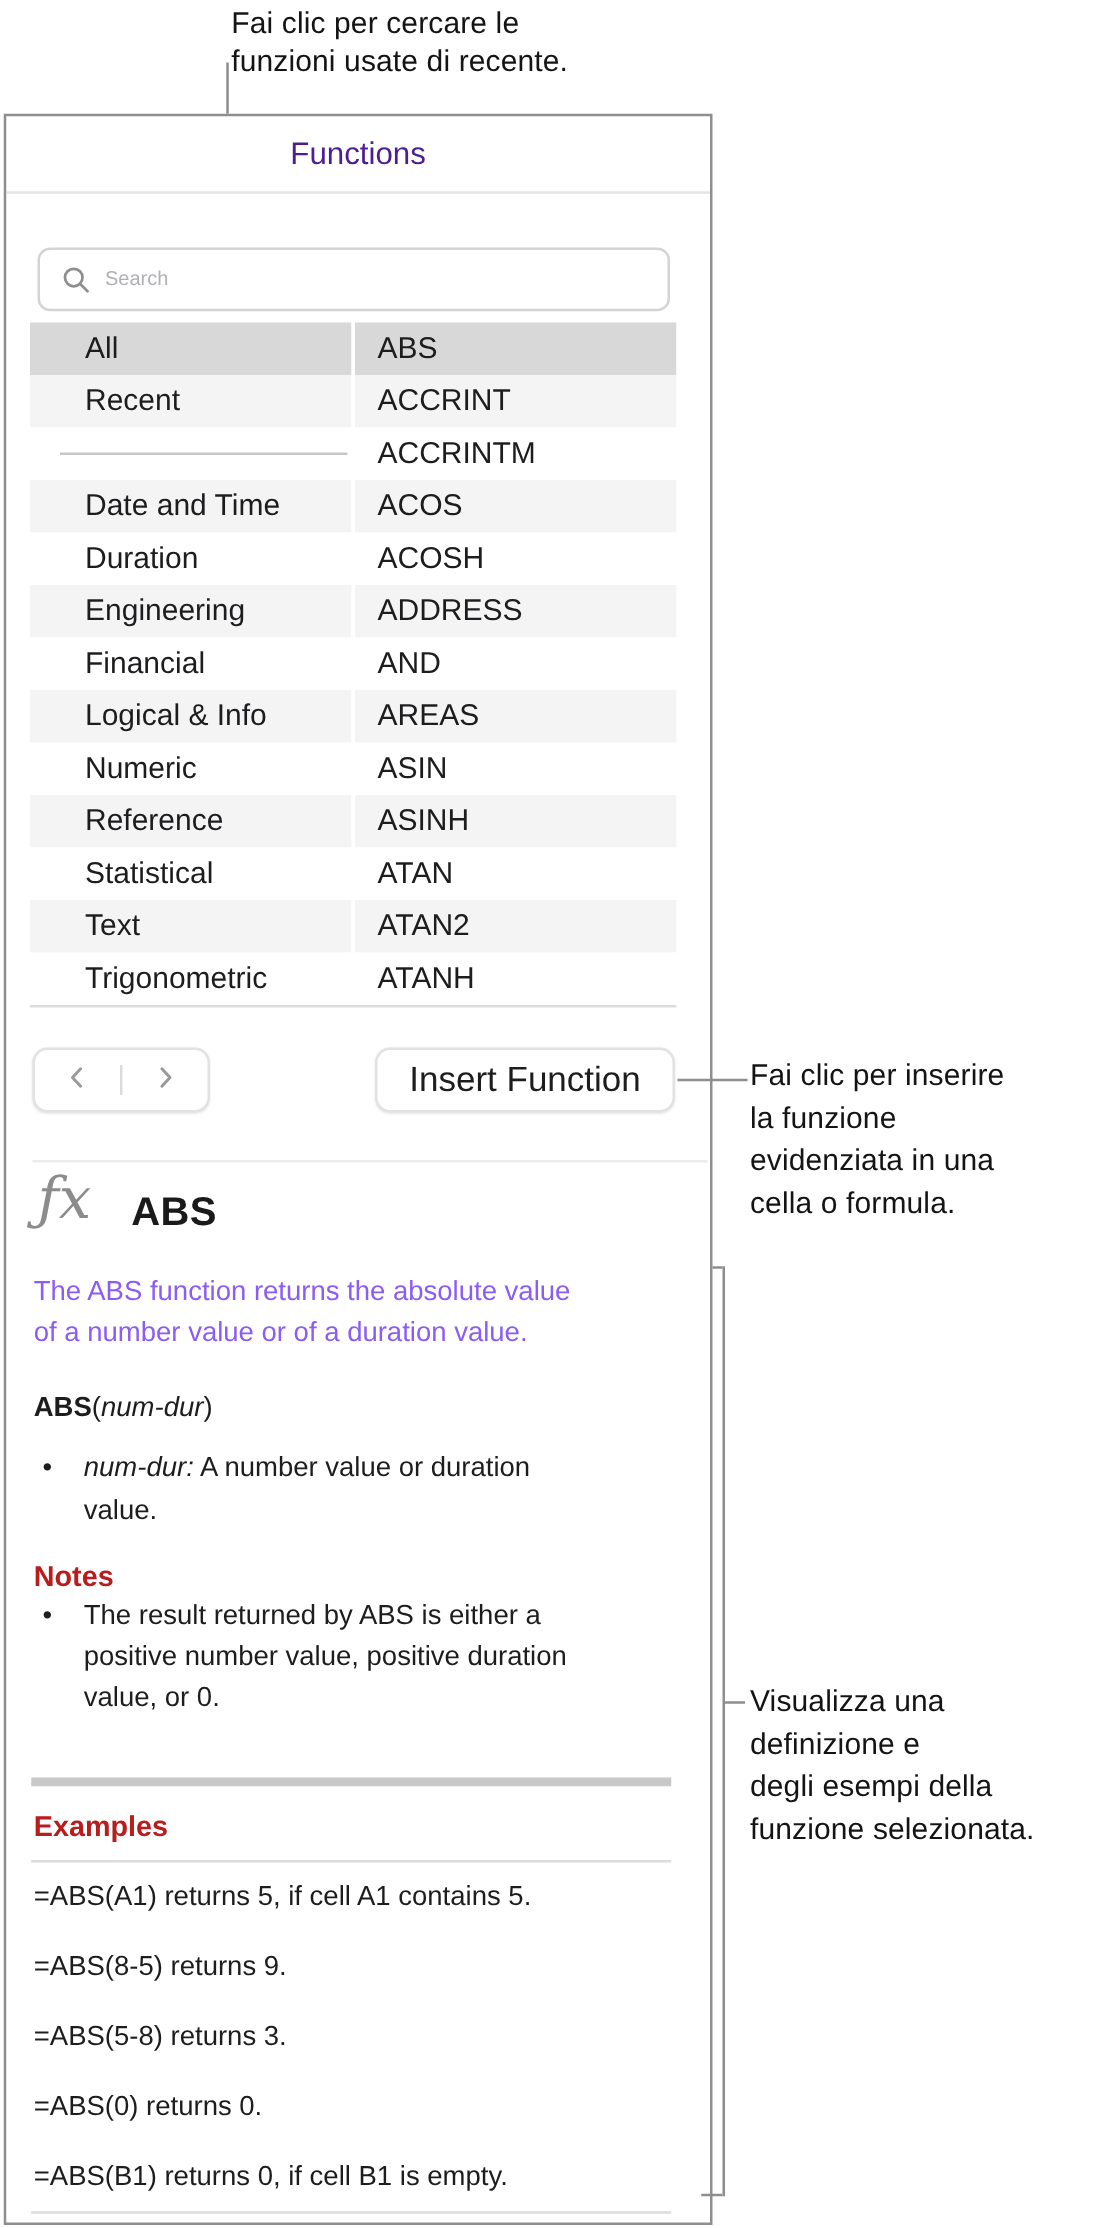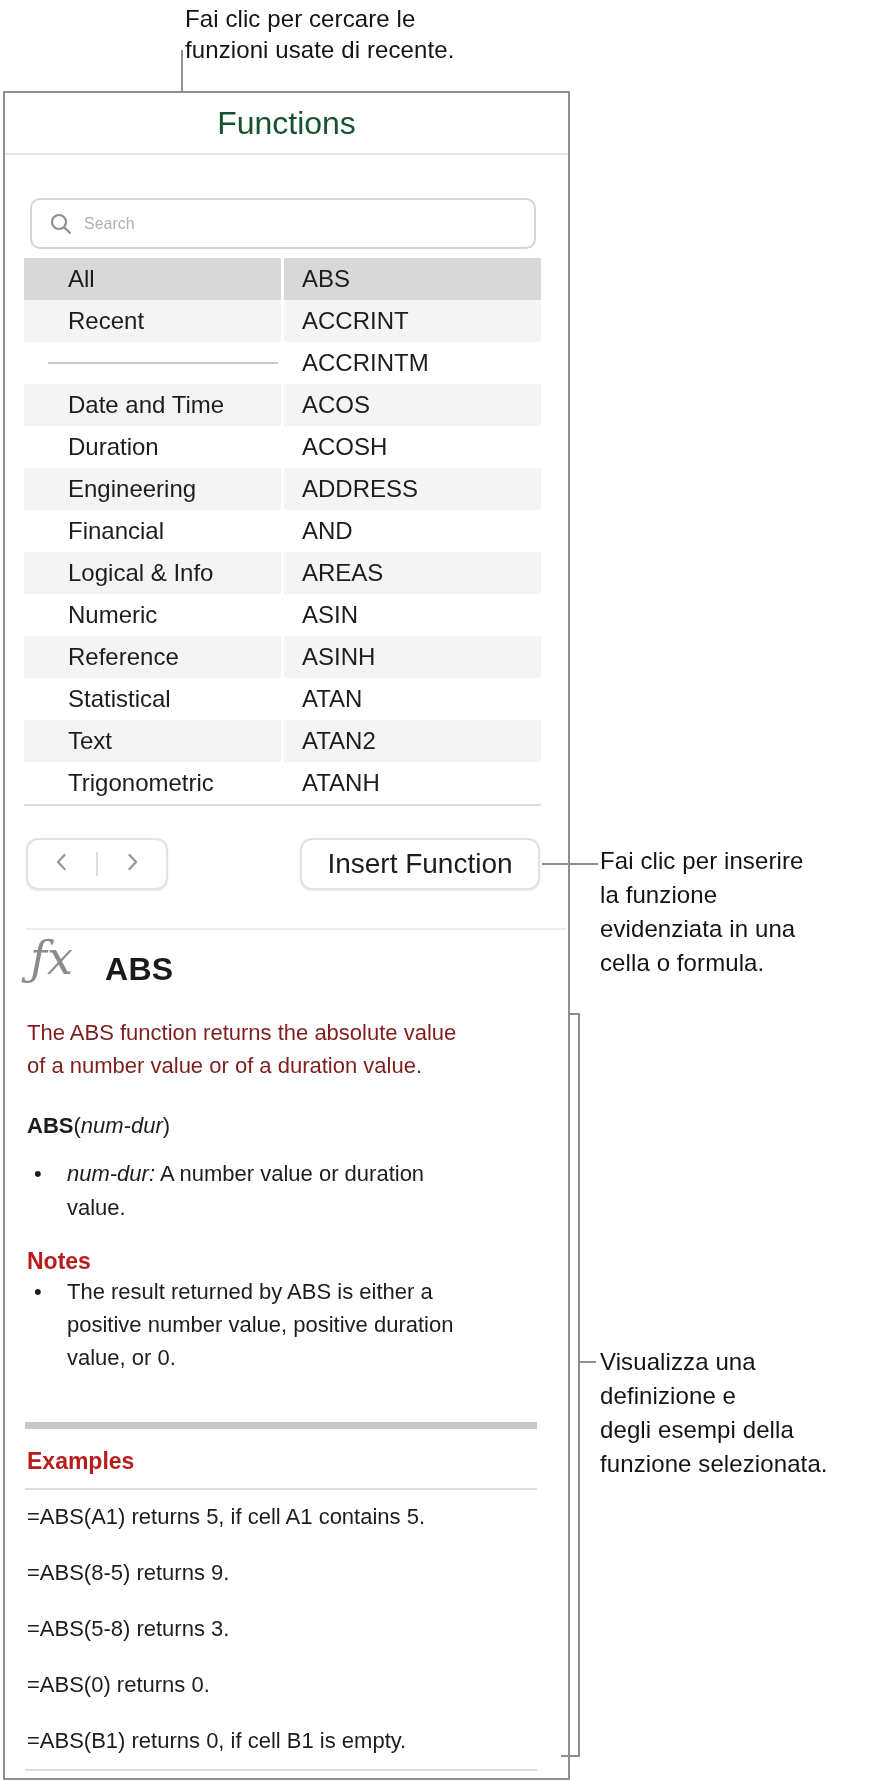--- a/index.html
+++ b/index.html
@@ -17,21 +17,21 @@
   
   .panel{
     position:absolute;left:3px;top:91px;width:567px;height:1689px;
     border:2px solid var(--panel-border,#8e8e8e);background:#fff;box-sizing:border-box;
   }
   .panel-header{
     position:absolute;left:0;top:0;width:100%;height:62px;
     display:flex;align-items:center;justify-content:center;
     border-bottom:2px solid #e4e4e6;box-sizing:border-box;
   }
-  .panel-title{font-size:32px;color:#14532d;}
+  .panel-title{font-size:25px;color:#4c1d95;}
   
   .search-field{
     position:absolute;left:25px;top:105px;width:506px;height:51px;
     border:2px solid #d4d4d8;border-radius:10px;box-sizing:border-box;
     display:flex;align-items:center;background:#fff;
   }
   .search-field .mag{flex:none;margin-left:16px;display:flex;}
   .search-field input{
     border:none;outline:none;background:transparent;flex:1;
     font-family:"Liberation Sans",sans-serif;font-size:16px;color:#333;
@@ -63,21 +63,21 @@
     display:flex;align-items:center;justify-content:center;
     font-size:28px;color:#1d1d1f;cursor:default;
   }
   .detail-divider{position:absolute;left:21px;top:835px;width:540px;height:2px;background:#ececee;}
   
   .fx{
     position:absolute;left:25px;top:838px;
     font-family:"DejaVu Serif",serif;font-style:italic;font-size:46px;color:#8c8c8c;
   }
   .detail-title{position:absolute;left:100px;top:858px;font-size:32px;font-weight:bold;color:#1a1a1a;letter-spacing:.3px;}
-  .body-text{font-size:22px;line-height:33px;color:#7f1d1d;white-space:pre-line;}
+  .body-text{font-size:22px;line-height:33px;color:#8b5cf6;white-space:pre-line;}
   .descr{position:absolute;left:22px;top:923px;width:541px;}
   .syntax{position:absolute;left:22px;top:1020px;font-size:22px;color:#1d1d1f;}
   .syntax .fn-name{font-weight:bold;}
   .syntax .arg{font-style:italic;}
   .bullet-item{display:flex;}
   .bullet-item .bullet{width:33px;flex:none;font-size:22px;line-height:34px;}
   .bullet-item .b-text{font-size:22px;line-height:34px;white-space:pre-line;}
   .params{position:absolute;left:29px;top:1064px;width:520px;}
   .params .b-text i{font-style:italic;}
   .section-heading{position:absolute;font-size:23px;font-weight:bold;color:#b91c1c;}

